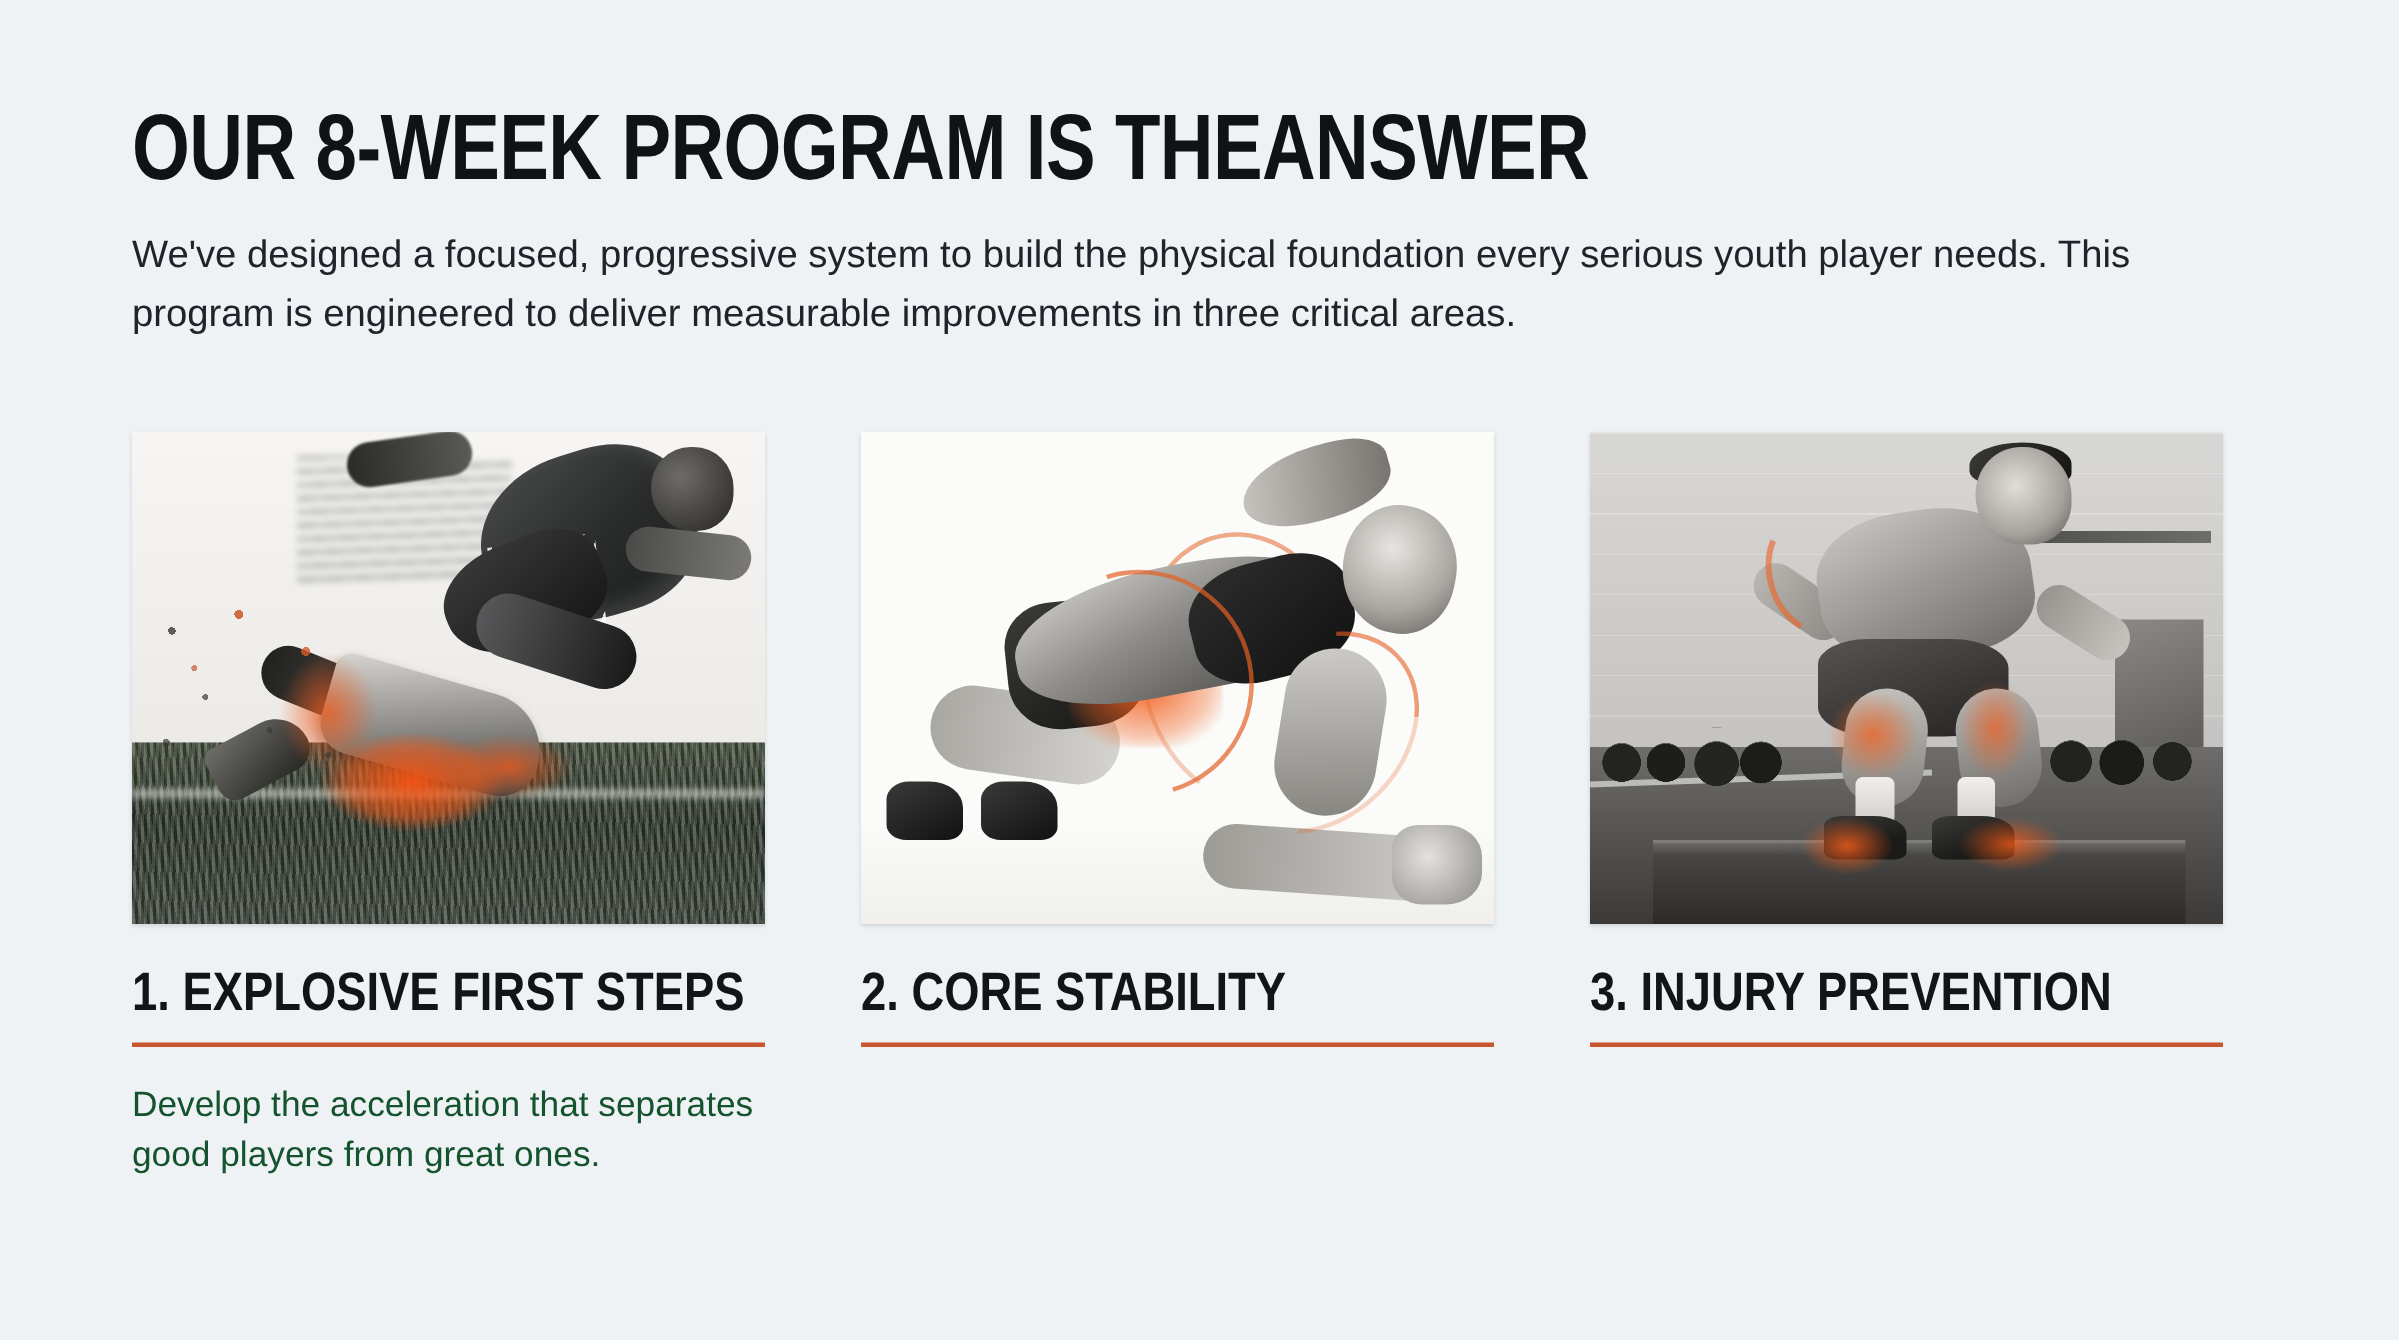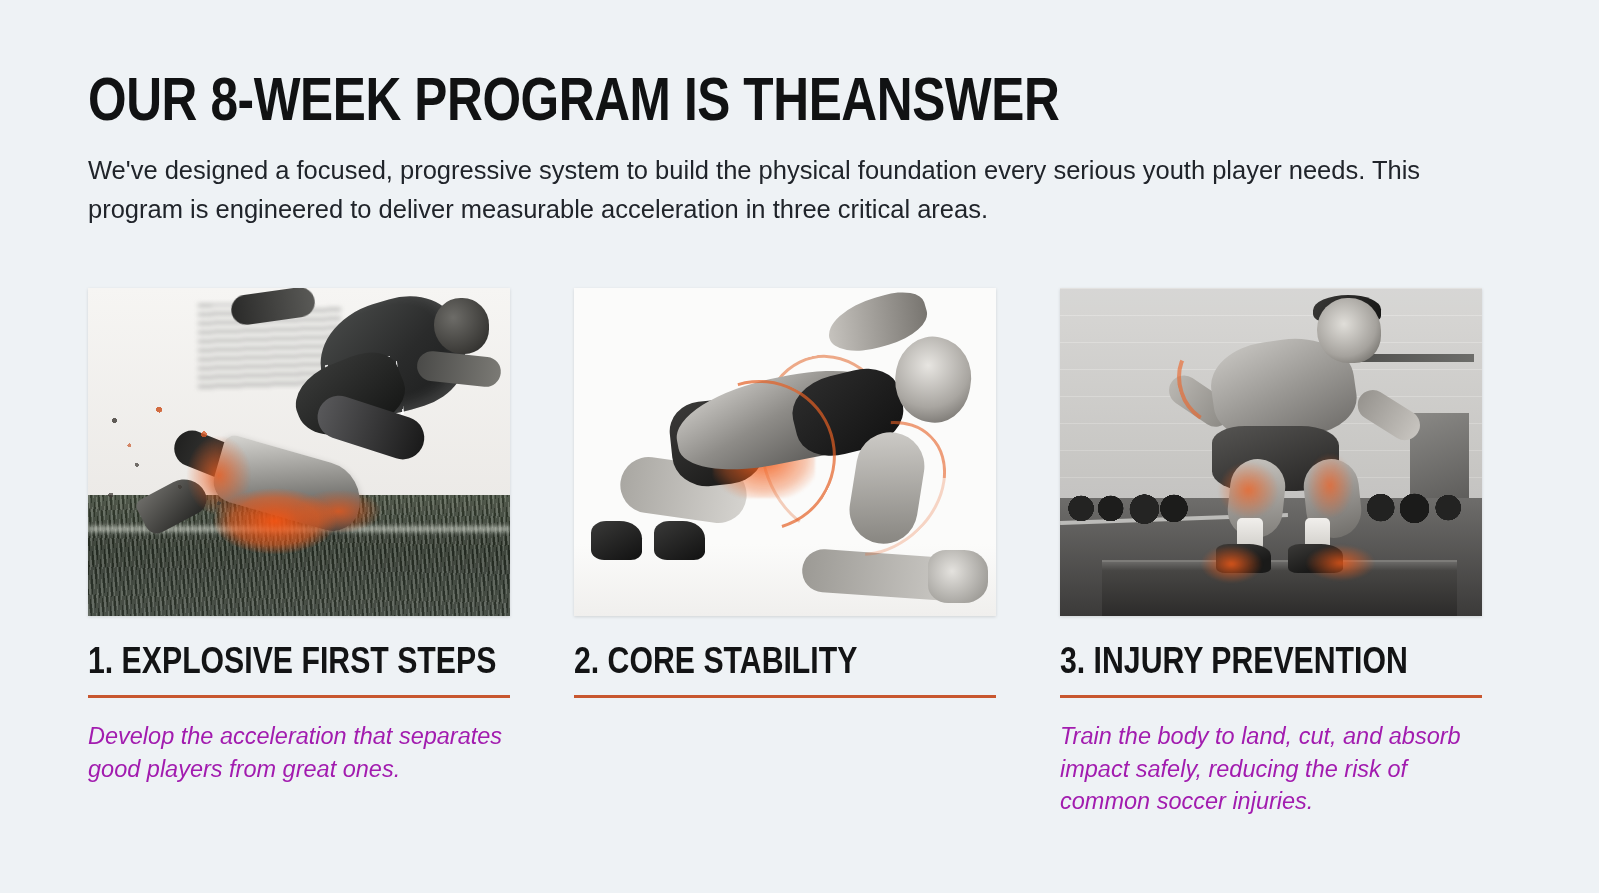--- a/index.html
+++ b/index.html
@@ -89,23 +89,22 @@
     margin-top: 14px;
     width: 422px;
     height: 3px;
     background: #c8572f;
   }
 
   .card-body {
     margin-top: 22px;
     font-size: 23.5px;
     line-height: 32.5px;
-    color: #a21caf;
+    color: #14532d;
     width: 418px;
-    font-style: italic;
   }
 
   
   .img1 { background: linear-gradient(#f3f2f0 0%, #eceae6 55%, #e6e4e0 64%); }
   .img1 .sky {
     position: absolute; inset: 0 0 36% 0;
     background: linear-gradient(180deg,#f6f5f3 0%, #eceae7 100%);
   }
   .img1 .turf {
     position: absolute; left: 0; right: 0; bottom: 0; height: 37%;
@@ -385,21 +384,21 @@
     transform: rotate(-18deg);
   }
 </style>
 </head>
 <body>
 
 <div class="page">
 
   <div class="header">
     <h1 class="page-title">OUR 8-WEEK PROGRAM IS THEANSWER</h1>
-    <p class="page-subtitle">We've designed a focused, progressive system to build the physical foundation every serious youth player needs. This program is engineered to deliver measurable acceleration in three critical areas.</p>
+    <p class="page-subtitle">We've designed a focused, progressive system to build the physical foundation every serious youth player needs. This program is engineered to deliver measurable improvements in three critical areas.</p>
   </div>
 
   <div class="cards">
 
     <div class="card">
       <div class="card-media img1">
         <div class="sky"></div>
         <div class="blur-streak"></div>
         <div class="turf"></div>
         <div class="arm-back"></div>
@@ -462,17 +461,16 @@
         <div class="sock-l"></div>
         <div class="sock-r"></div>
         <div class="shoe-l3"></div>
         <div class="shoe-r3"></div>
         <div class="glow-knee"></div>
         <div class="glow-foot"></div>
         <div class="glow-arc"></div>
       </div>
       <div class="card-heading">3. INJURY PREVENTION</div>
       <div class="card-rule"></div>
-      <p class="card-body">Train the body to land, cut, and absorb impact safely, reducing the risk of common soccer injuries.</p>
     </div>
 
   </div>
 </div>
 
 </body></html>

